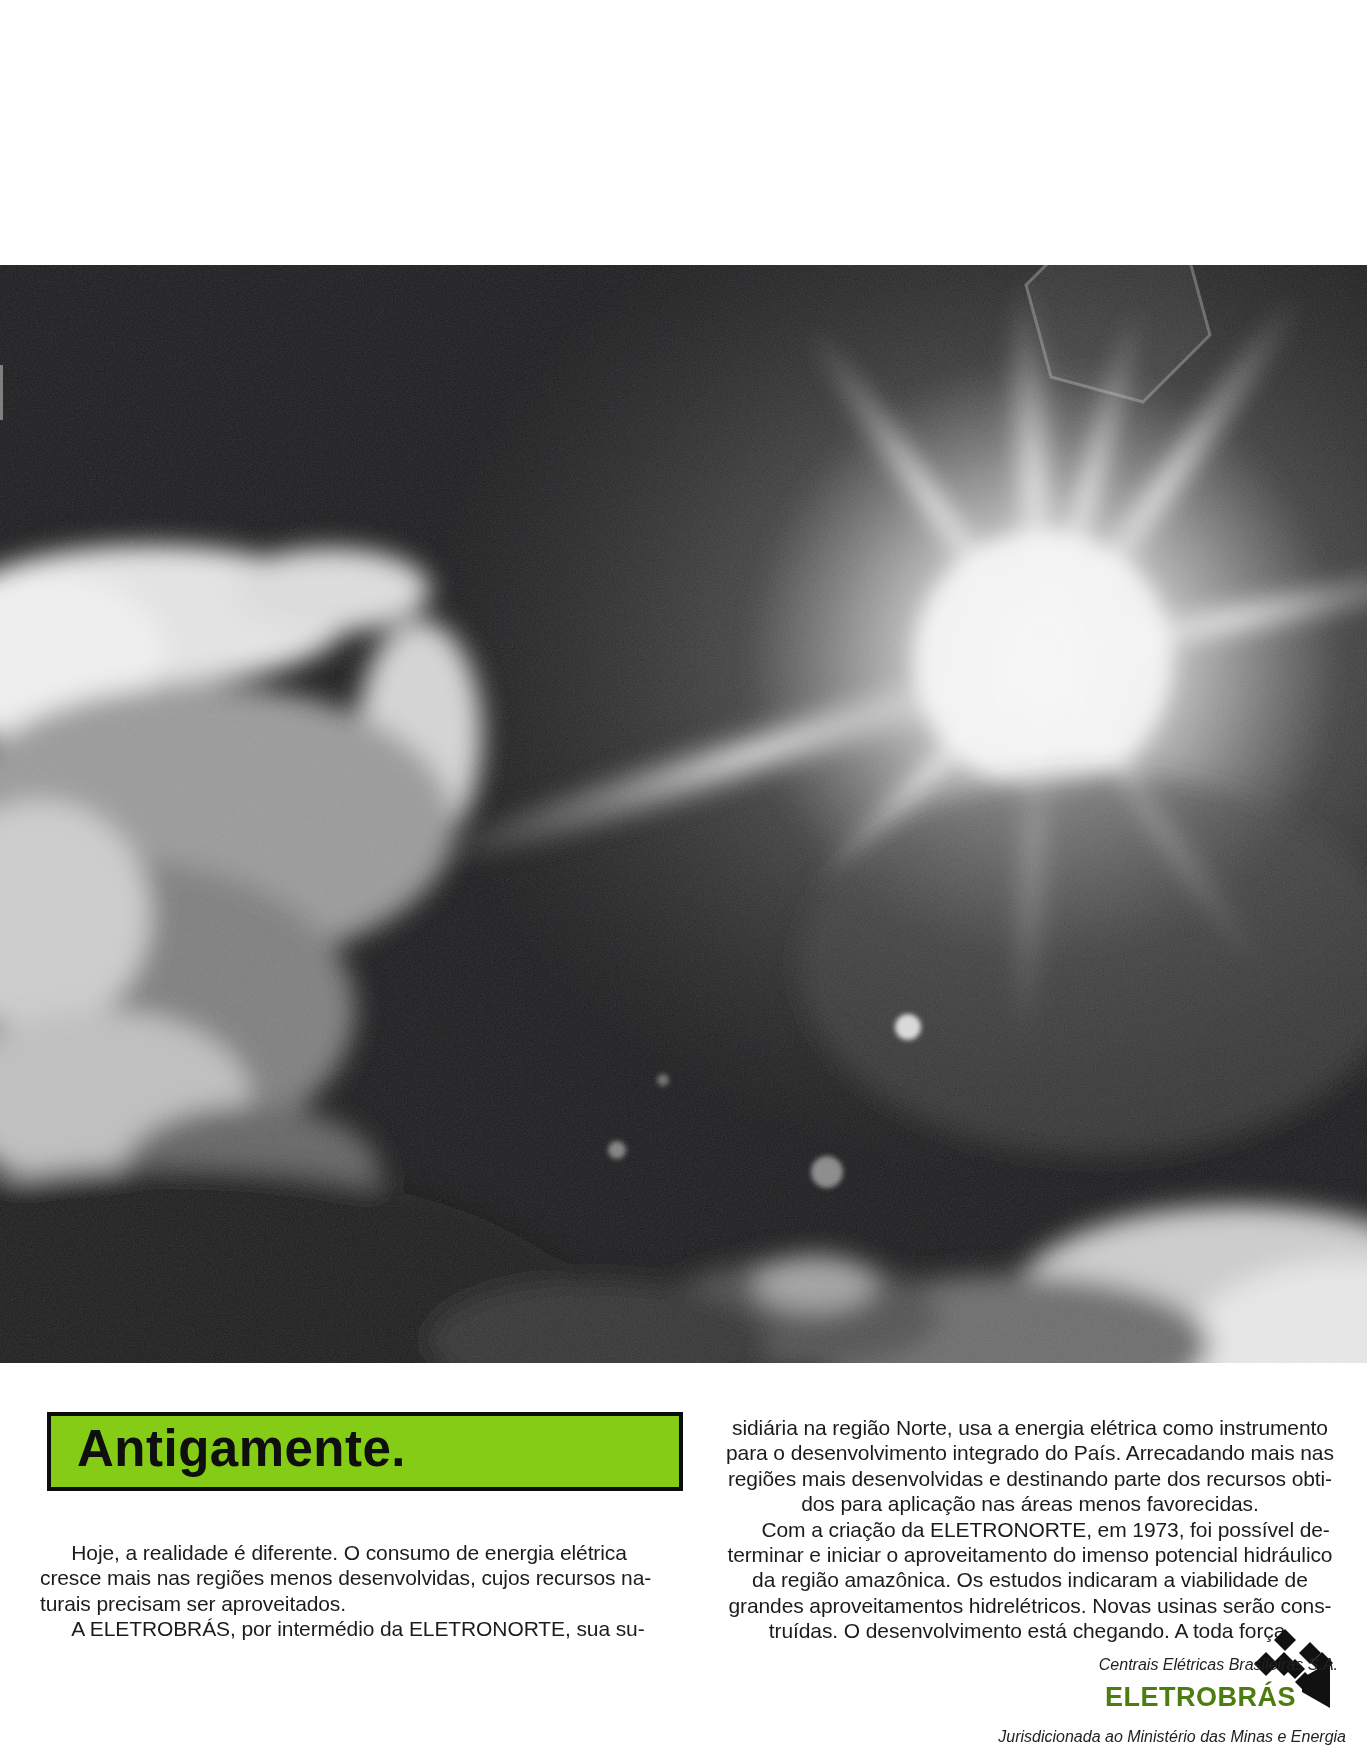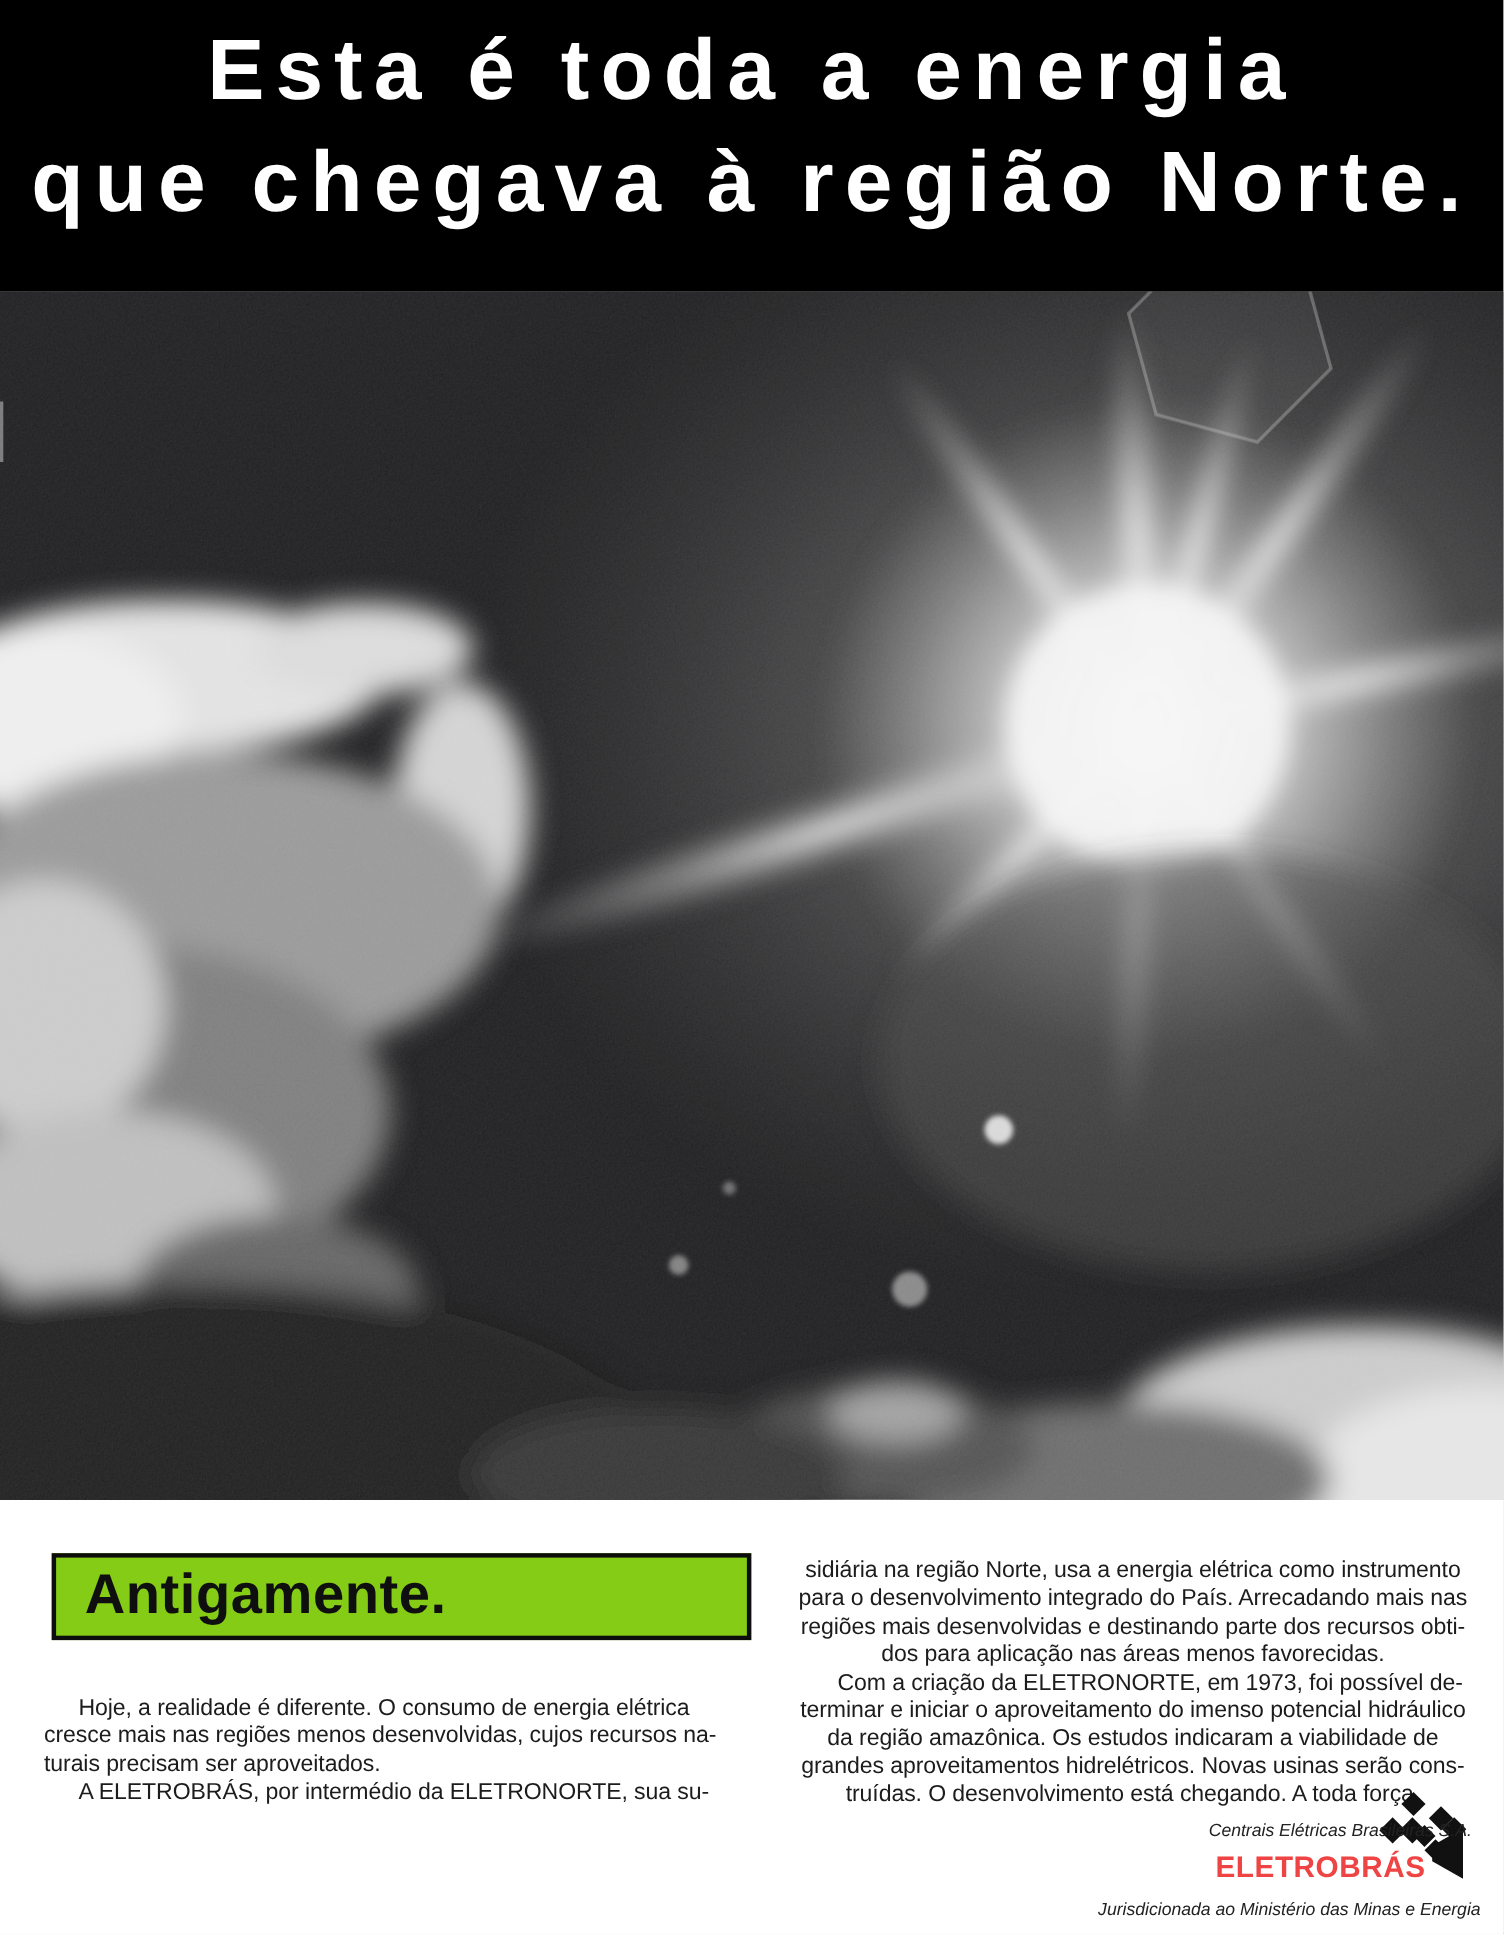--- a/index.html
+++ b/index.html
@@ -42,35 +42,31 @@
     color:#1c1c1c; white-space:pre;
   }
   .col-left  { left:40px;  top:1540px; }
   .col-right { left:726px; top:1415px;text-align:center; }
   
   .logo-mark {
     position:absolute; left:1253px; top:1588px; width:95px; height:122px;
   }
   .logo-name {
     position:absolute; right:71px; top:1682px;
-    font-size:27px; font-weight:bold; letter-spacing:0.5px; color:#ef4444;
+    font-size:27px; font-weight:bold; letter-spacing:0.5px; color:#4d7c0f;
   }
   .logo-sub { position:absolute; font-style:italic; font-size:16px; color:#222222; }
   .logo-sub1 { right:29px; top:1656px;text-align:center; }
   .logo-sub2 { right:21px; top:1728px; }
 </style>
 </head>
 <body>
 
 <div class="page">
 
-  <header class="banner">
-    <h1 class="headline">Esta é toda a energia
-que chegava à região Norte.</h1>
-  </header>
 
   <figure class="photo" role="img" aria-label="Black-and-white photograph of a dark sky with an eight-ray starburst sun at the upper right, bright cumulus clouds on the left, a cloud bank along the bottom, a hexagonal lens flare near the top right and small lens-flare dots">
     <svg viewBox="0 0 1367 1098" preserveAspectRatio="none">
       <defs>
         <radialGradient id="beam">
           <stop offset="0" stop-color="#ffffff" stop-opacity="0.9"></stop>
           <stop offset="0.45" stop-color="#dddddd" stop-opacity="0.42"></stop>
           <stop offset="1" stop-color="#bbbbbb" stop-opacity="0"></stop>
         </radialGradient>
         <radialGradient id="glow">

